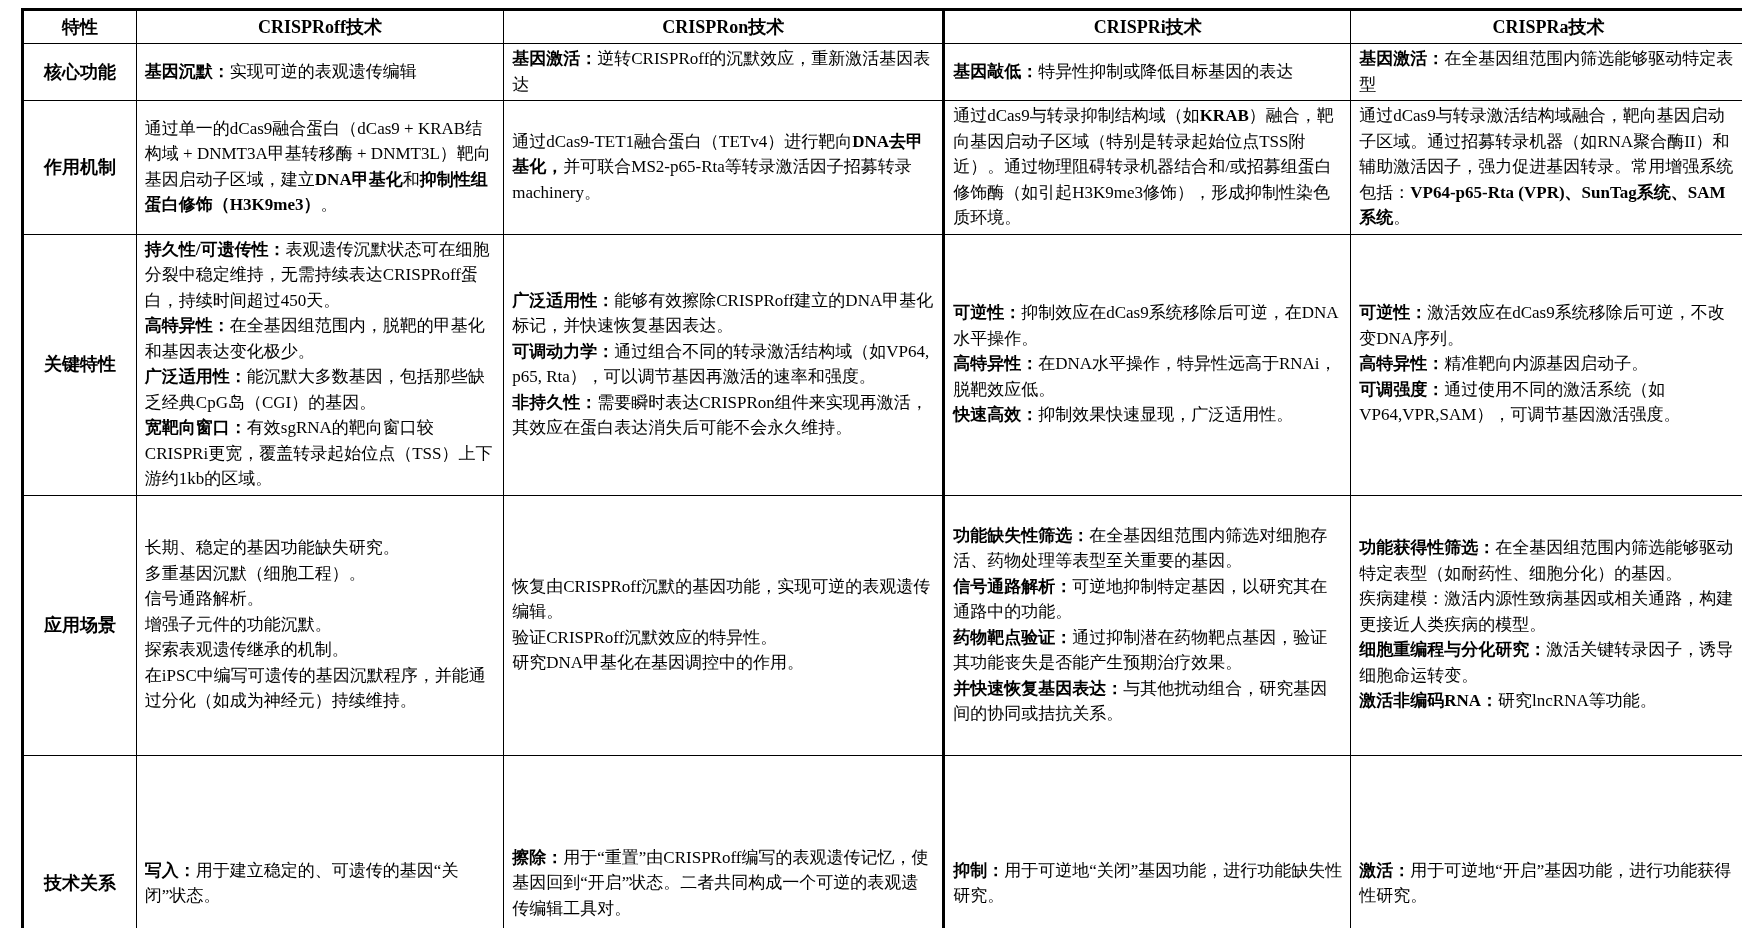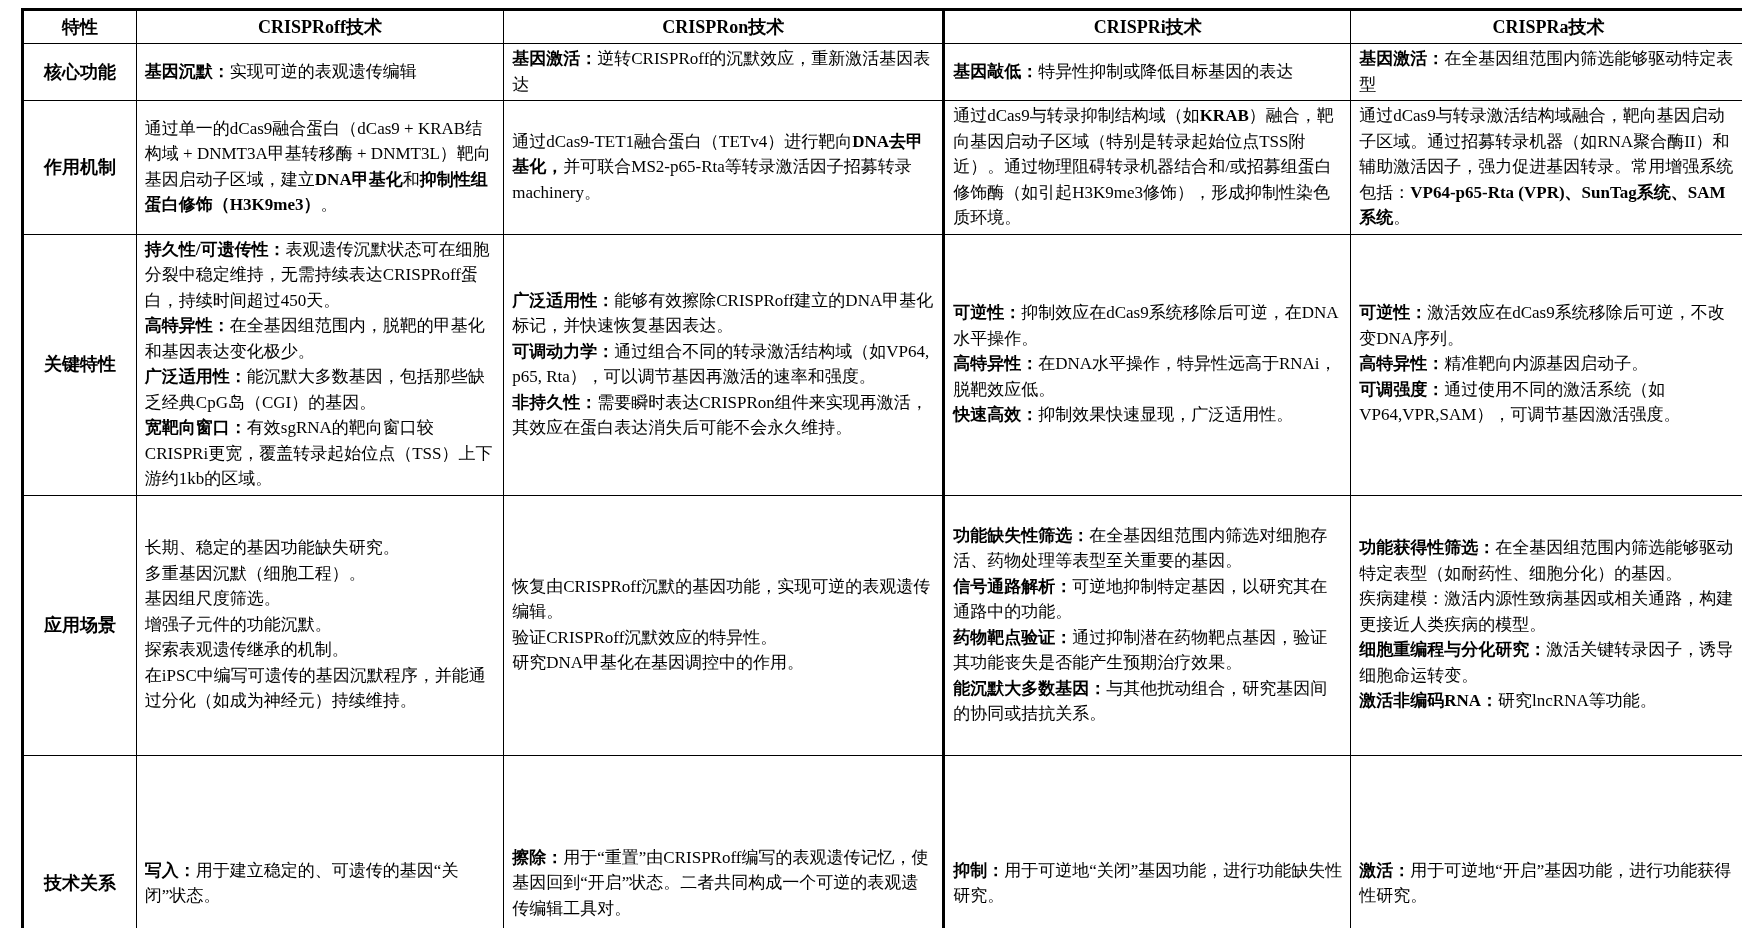--- a/index.html
+++ b/index.html
@@ -114,35 +114,35 @@
             <div class="line"><b>可逆性：</b><span>激活效应在dCas9系统移除后可逆，不改变DNA序列。</span></div>
             <div class="line"><b>高特异性：</b><span>精准靶向内源基因启动子。</span></div>
             <div class="line"><b>可调强度：</b><span>通过使用不同的激活系统（如VP64,VPR,SAM），可调节基因激活强度。</span></div>
           </td>
         </tr>
         <tr>
           <th class="rowlabel">应用场景</th>
           <td>
             <div class="line"><span>长期、稳定的基因功能缺失研究。</span></div>
             <div class="line"><span>多重基因沉默（细胞工程）。</span></div>
-            <div class="line"><span>基因组尺度筛选。</span></div>
+            <div class="line"><span>信号通路解析。</span></div>
             <div class="line"><span>增强子元件的功能沉默。</span></div>
             <div class="line"><span>探索表观遗传继承的机制。</span></div>
             <div class="line"><span>在iPSC中编写可遗传的基因沉默程序，并能通过分化（如成为神经元）持续维持。</span></div>
           </td>
           <td>
             <div class="line"><span>恢复由CRISPRoff沉默的基因功能，实现可逆的表观遗传编辑。</span></div>
             <div class="line"><span>验证CRISPRoff沉默效应的特异性。</span></div>
             <div class="line"><span>研究DNA甲基化在基因调控中的作用。</span></div>
           </td>
           <td>
             <div class="line"><b>功能缺失性筛选：</b><span>在全基因组范围内筛选对细胞存活、药物处理等表型至关重要的基因。</span></div>
             <div class="line"><b>信号通路解析：</b><span>可逆地抑制特定基因，以研究其在通路中的功能。</span></div>
             <div class="line"><b>药物靶点验证：</b><span>通过抑制潜在药物靶点基因，验证其功能丧失是否能产生预期治疗效果。</span></div>
-            <div class="line"><b>能沉默大多数基因：</b><span>与其他扰动组合，研究基因间的协同或拮抗关系。</span></div>
+            <div class="line"><b>并快速恢复基因表达：</b><span>与其他扰动组合，研究基因间的协同或拮抗关系。</span></div>
           </td>
           <td>
             <div class="line"><b>功能获得性筛选：</b><span>在全基因组范围内筛选能够驱动特定表型（如耐药性、细胞分化）的基因。</span></div>
             <div class="line"><span>疾病建模：激活内源性致病基因或相关通路，构建更接近人类疾病的模型。</span></div>
             <div class="line"><b>细胞重编程与分化研究：</b><span>激活关键转录因子，诱导细胞命运转变。</span></div>
             <div class="line"><b>激活非编码RNA：</b><span>研究lncRNA等功能。</span></div>
           </td>
         </tr>
         <tr>
           <th class="rowlabel">技术关系</th>

